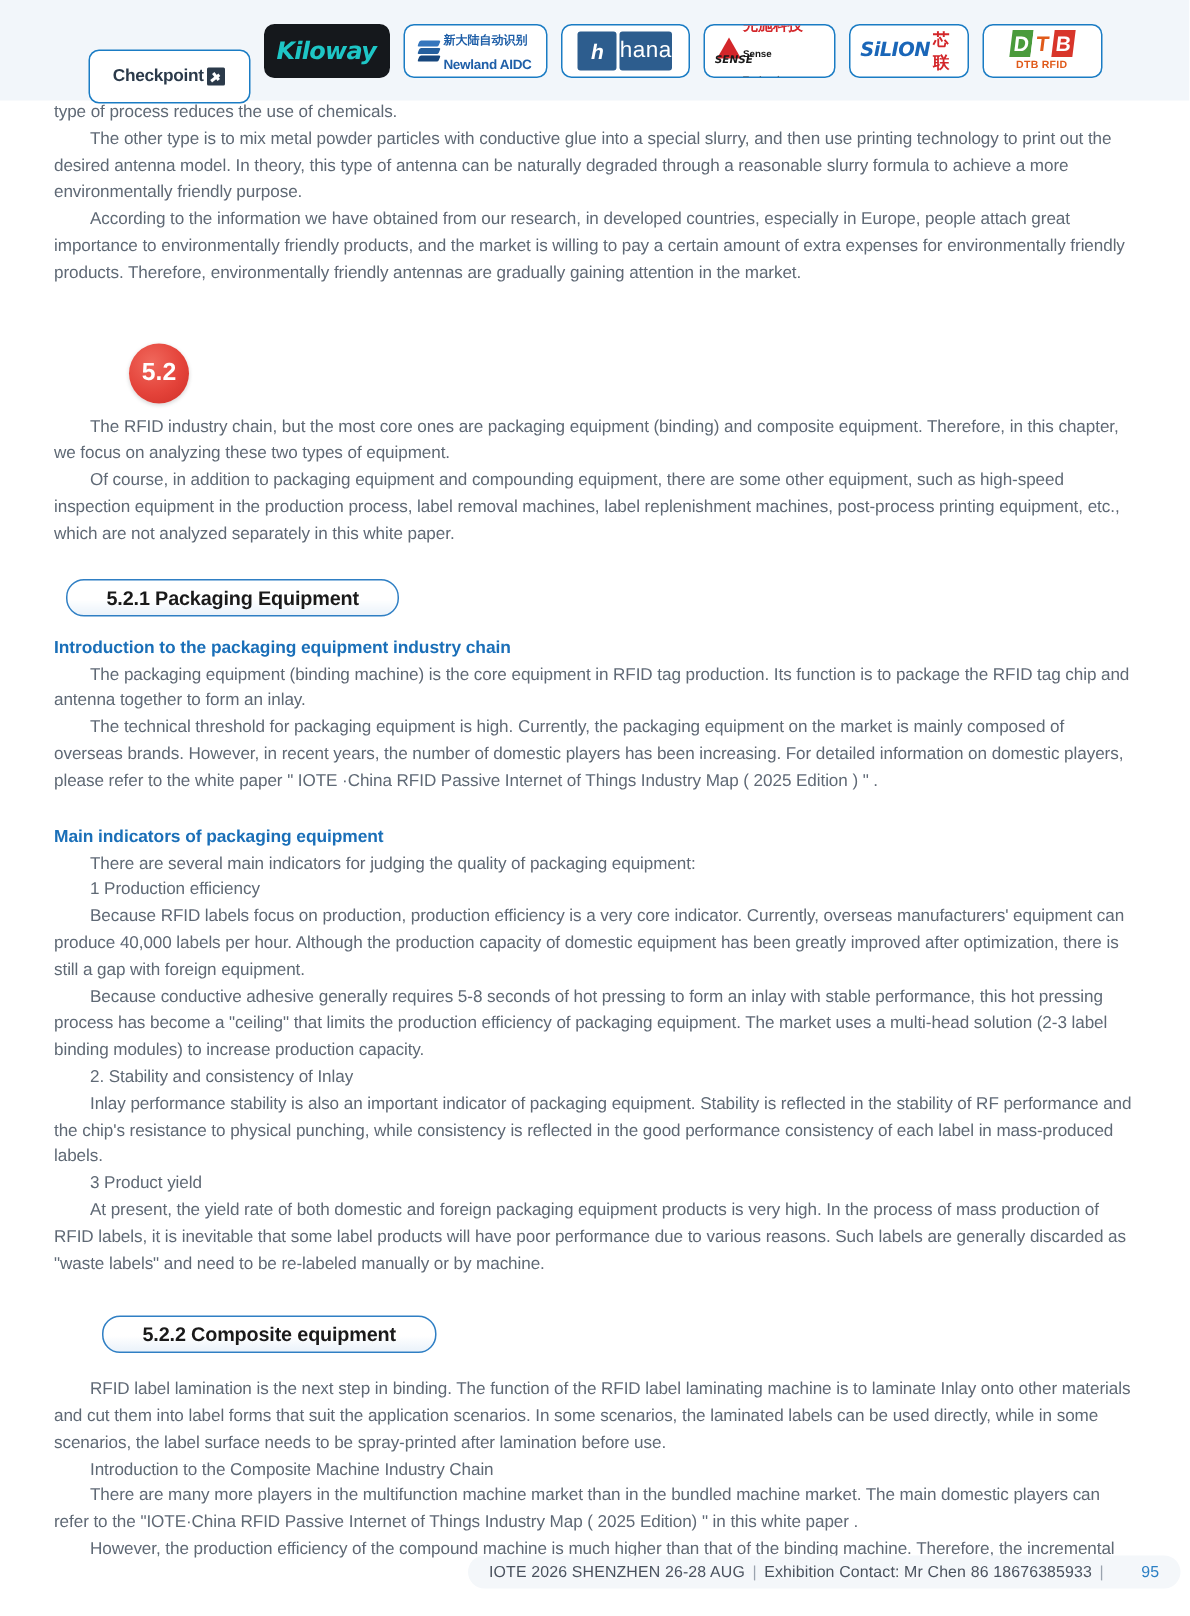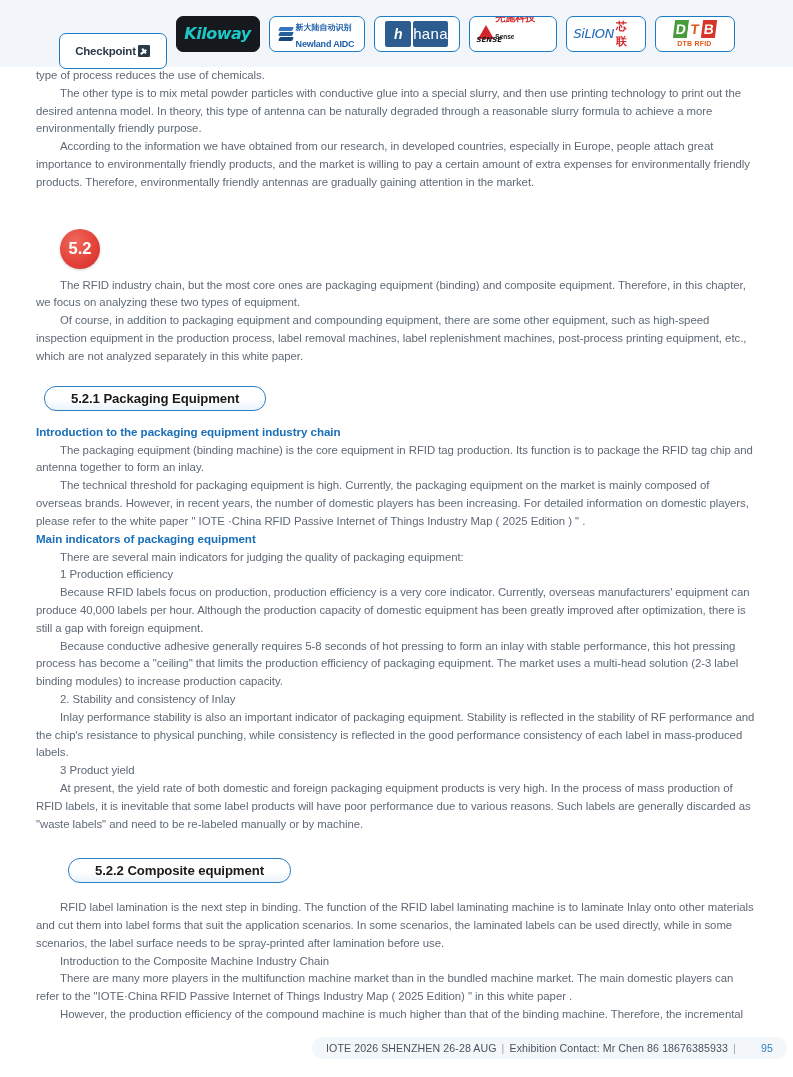--- a/index.html
+++ b/index.html
@@ -159,21 +159,21 @@
     font-family: "DejaVu Sans", sans-serif;
   }
   .sn-txt { line-height: 1.1; }
   .sn-cn { font-size: 10px; font-weight: bold; color: #d3262a; font-family: "DejaVu Sans", sans-serif; }
   .sn-en { font-size: 6.5px; font-weight: bold; color: #1a1a1a; }
 
   
   .logo-silion { width: 80px; }
   .si-text {
     font-size: 13px;
-    font-weight: normal;
+    font-weight: bold;
     font-style: italic;
     color: #1a66b8;
     letter-spacing: -0.4px;
     font-family: "DejaVu Sans", sans-serif;
   }
   .si-cn {
     font-size: 11px;
     font-weight: bold;
     color: #d3262a;
     margin-left: 2px;
@@ -246,21 +246,21 @@
     color: #ffffff;
     font-size: 16.5px;
     font-weight: bold;
     display: inline-flex;
     align-items: center;
     letter-spacing: -0.1px;
     box-shadow: 0 1px 2px rgba(0,0,0,0.12);
   }
   .section-badge {
     position: absolute;
-    left: 24px;
+    left: 50px;
     top: 2px;
     width: 40px;
     height: 40px;
     border-radius: 50%;
     background: radial-gradient(circle at 38% 32%, #f0685c 0%, #e4433a 55%, #cf2f27 100%);
     color: #ffffff;
     font-size: 16.5px;
     font-weight: bold;
     display: flex;
     align-items: center;
@@ -287,21 +287,21 @@
 
   
   h4.blue-head {
     margin: 0 0 4px 0;
     font-size: 11.6px;
     font-weight: bold;
     color: #1a6fb8;
     letter-spacing: -0.05px;
   }
   .blue-head-wrap { margin-top: 4px; }
-  .blue-head-wrap.spaced { margin-top: 1px; }
+  .blue-head-wrap.spaced { margin-top: 20px; }
 
   
   .footer {
     position: absolute;
     left: 312px;
     top: 1037px;
     height: 22px;
     padding: 0 14px;
     border-radius: 11px;
     background: #f4f7fa;

